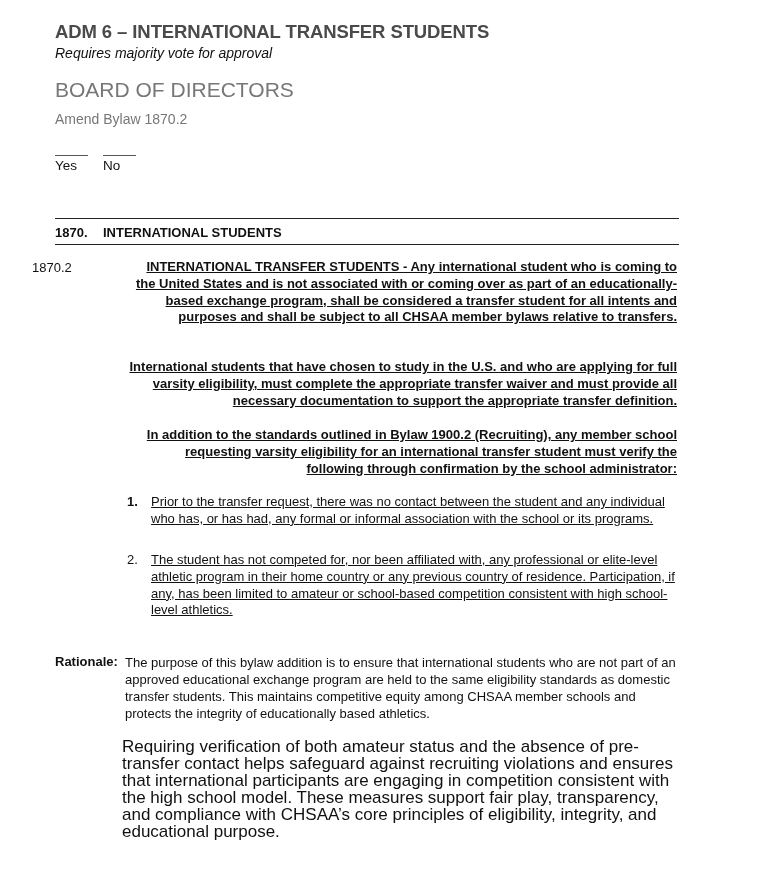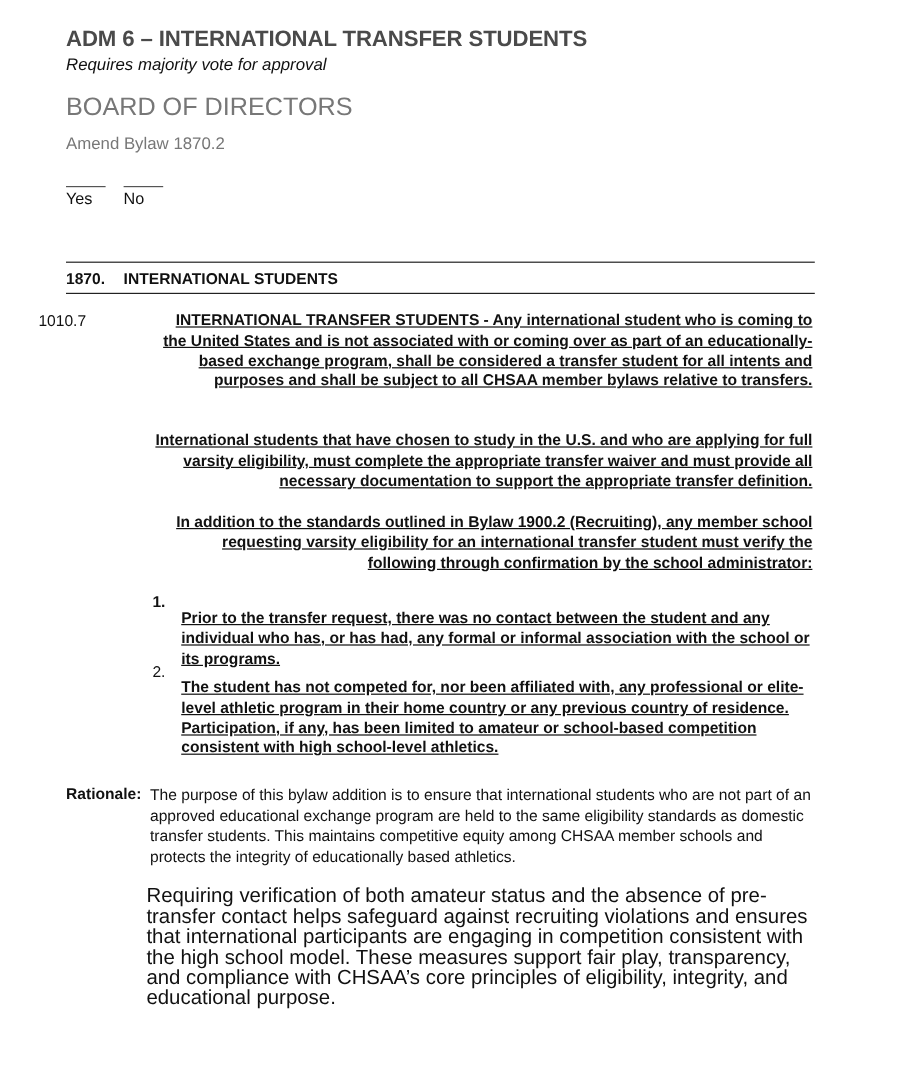--- a/index.html
+++ b/index.html
@@ -82,21 +82,21 @@
     .list-item { left: 127px; width: 550px; font-size: 13px; line-height: 16.8px; }
     .li1 { top: 494px; }
     .li2 { top: 552px; }
     .li-num {
       position: absolute; left: 0; top: 0; width: 22px;
     }
     .li1 .li-num { font-weight: bold; }
     .li2 .li-num { font-weight: normal; }
     .li-text {
       position: absolute; left: 24px; width: 526px;
-      font-weight: bold; text-decoration: underline; margin-top: 13px;
+      font-weight: normal; text-decoration: underline;
     }
 
     .rationale-label {
       left: 55px; top: 654px;
       font-size: 13px; font-weight: bold; white-space: nowrap;
     }
     .rationale-p1 {
       left: 125px; top: 654px; width: 555px;
       font-size: 13px; line-height: 17px; margin: 0;
     }
@@ -116,21 +116,21 @@
 <div class="abs vote-line vote-yes-line"></div>
 <div class="abs vote-line vote-no-line"></div>
 <div class="abs vote-label vote-yes">Yes</div>
 <div class="abs vote-label vote-no">No</div>
 
 <div class="abs rule rule-top"></div>
 <div class="abs sec-num">1870.</div>
 <div class="abs sec-title">INTERNATIONAL STUDENTS</div>
 <div class="abs rule rule-bottom"></div>
 
-<div class="abs bylaw-num">1010.7</div>
+<div class="abs bylaw-num">1870.2</div>
 
 <p class="abs ul-para p1">INTERNATIONAL TRANSFER STUDENTS - Any international student who is coming to the United States and is not associated with or coming over as part of an educationally-based exchange program, shall be considered a transfer student for all intents and purposes and shall be subject to all CHSAA member bylaws relative to transfers.</p>
 <p class="abs ul-para p2">International students that have chosen to study in the U.S. and who are applying for full varsity eligibility, must complete the appropriate transfer waiver and must provide all necessary documentation to support the appropriate transfer definition.</p>
 <p class="abs ul-para p3">In addition to the standards outlined in Bylaw 1900.2 (Recruiting), any member school requesting varsity eligibility for an international transfer student must verify the following through confirmation by the school administrator:</p>
 
 <div class="abs list-item li1">
   <span class="li-num">1.</span>
   <span class="li-text">Prior to the transfer request, there was no contact between the student and any individual who has, or has had, any formal or informal association with the school or its programs.</span>
 </div>
 <div class="abs list-item li2">

